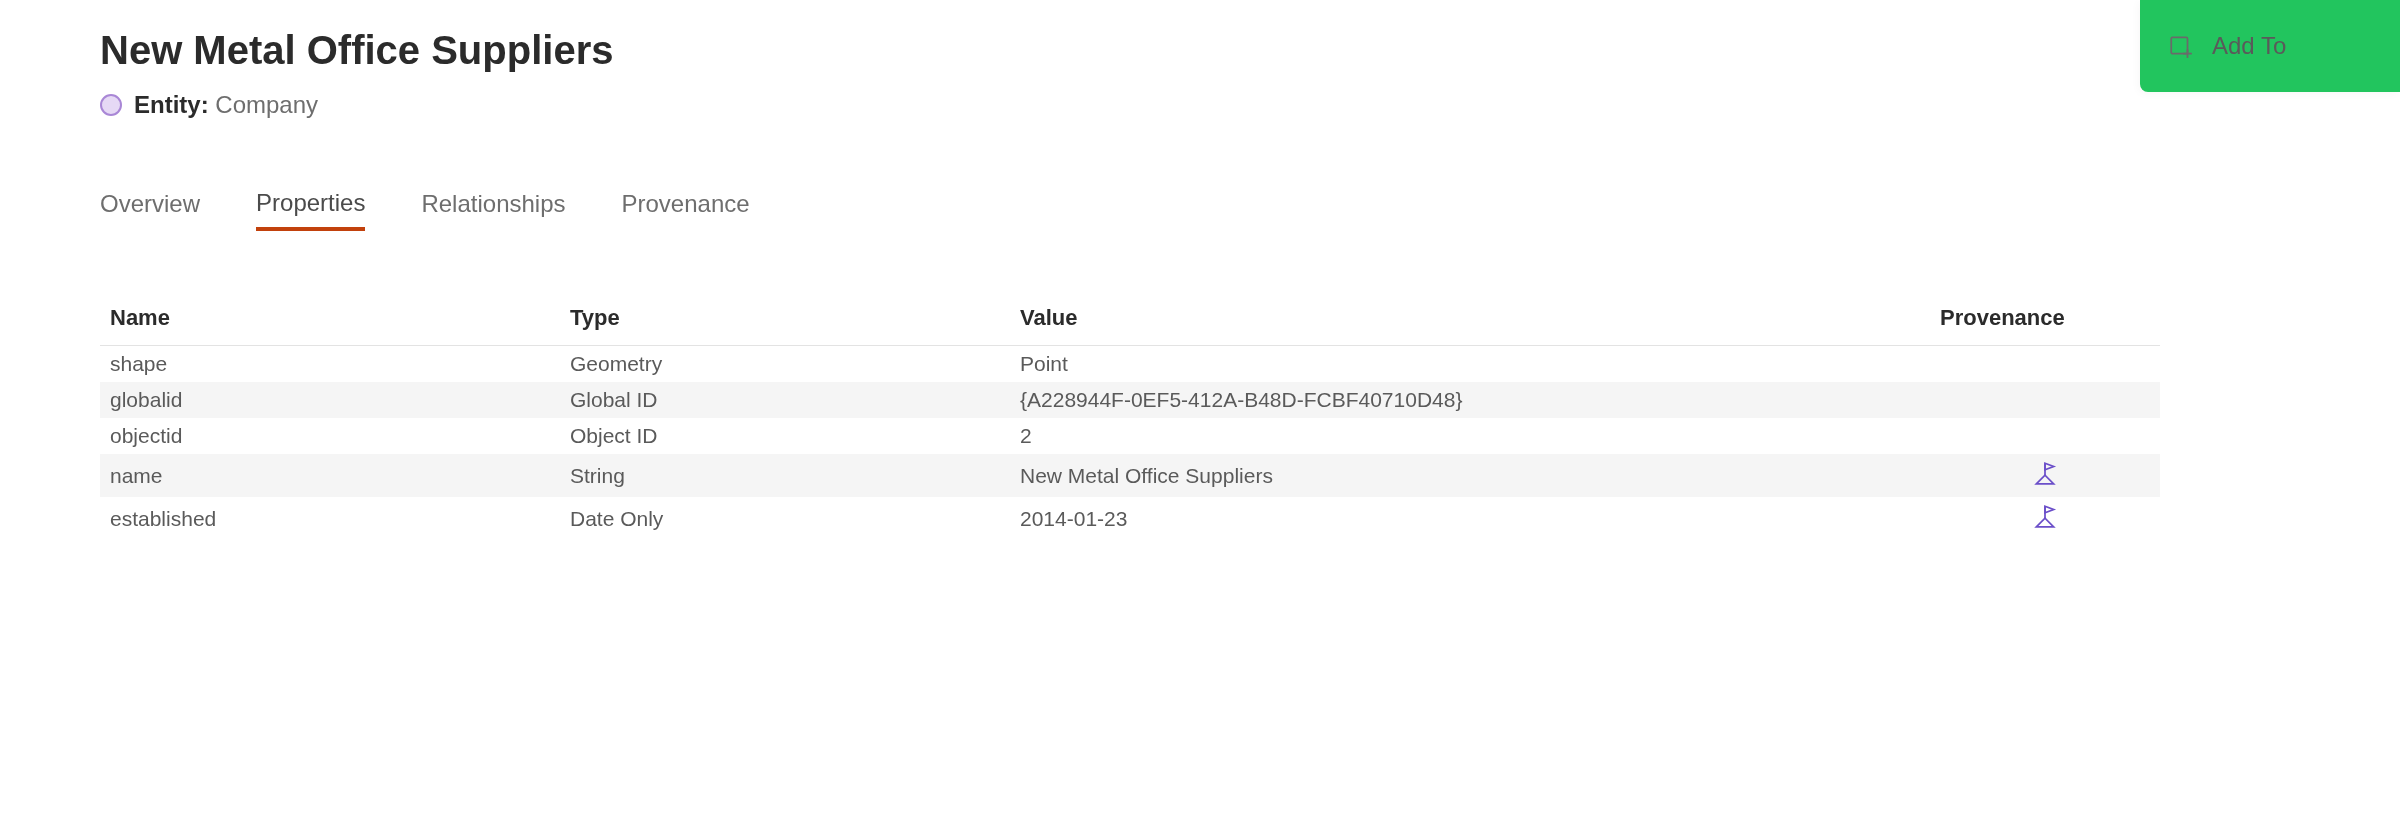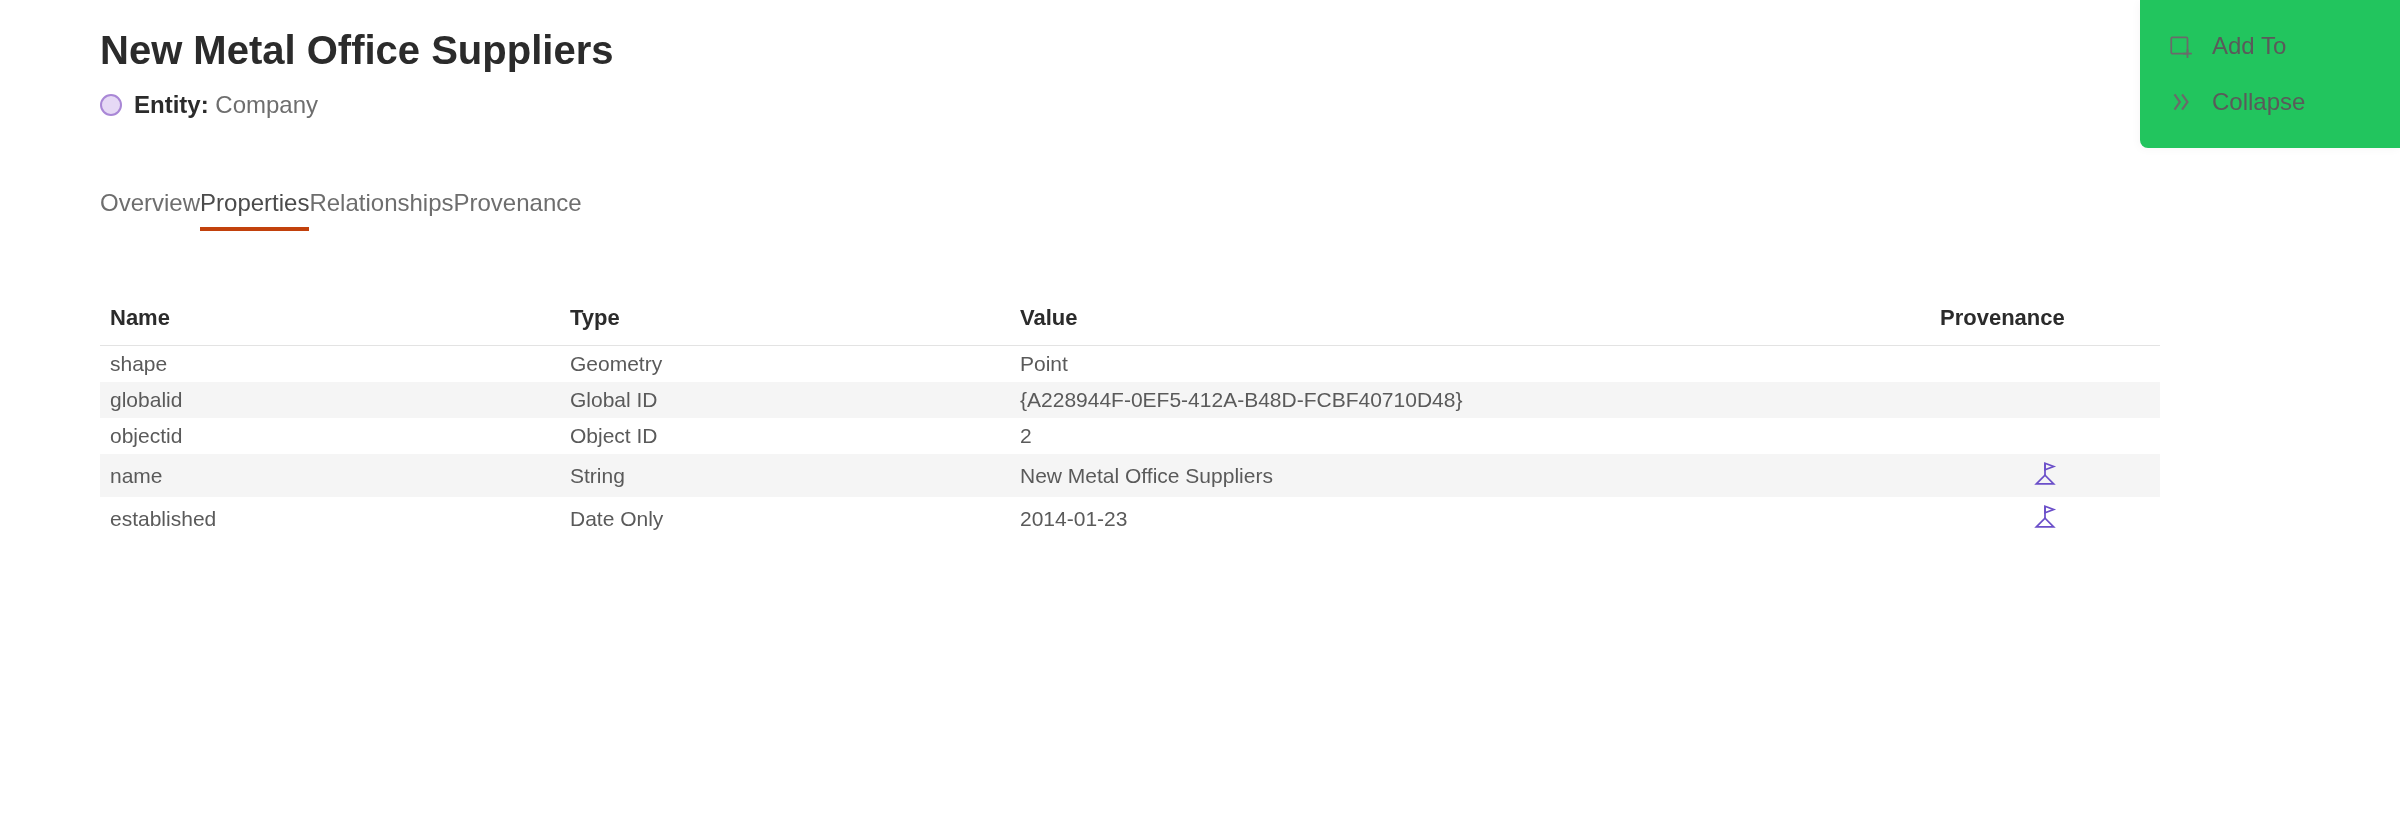--- a/index.html
+++ b/index.html
@@ -54,22 +54,24 @@
     gap: 18px;
     padding: 14px 28px;
     font-size: 24px;
     color: #5a5a5a;
     cursor: pointer;
   }
   .action-icon { width: 26px; height: 26px; color: #6a6a6a; flex-shrink: 0; }
   
   .tabs-row {
     display: flex;
+    gap: 56px;
     border-bottom: none;
     margin-bottom: 60px;
+    align-items: center;
   }
   .tab {
     font-size: 24px;
     color: #6e6e6e;
     padding-bottom: 10px;
     cursor: pointer;
     border-bottom: 3px solid transparent;
   }
   .tab.active {
     color: #4b4b4b;
@@ -114,27 +116,20 @@
 </div>
 
 <div class="action-panel">
   <div class="action-item">
     <svg class="action-icon" viewBox="0 0 24 24" fill="none" stroke="currentColor" stroke-width="1.6">
       <rect x="3" y="4" width="15" height="15" rx="1"></rect>
       <line x1="18" y1="15" x2="18" y2="23"></line>
       <line x1="14" y1="19" x2="22" y2="19"></line>
     </svg>
     <span>Add To</span>
-  </div>
-  <div class="action-item">
-    <svg class="action-icon" viewBox="0 0 24 24" fill="none" stroke="currentColor" stroke-width="2">
-      <polyline points="6,5 11,12 6,19"></polyline>
-      <polyline points="13,5 18,12 13,19"></polyline>
-    </svg>
-    <span>Collapse</span>
   </div>
 </div>
 
 <div class="tabs-row">
   <div class="tab">Overview</div>
   <div class="tab active">Properties</div>
   <div class="tab">Relationships</div>
   <div class="tab">Provenance</div>
 </div>
 

